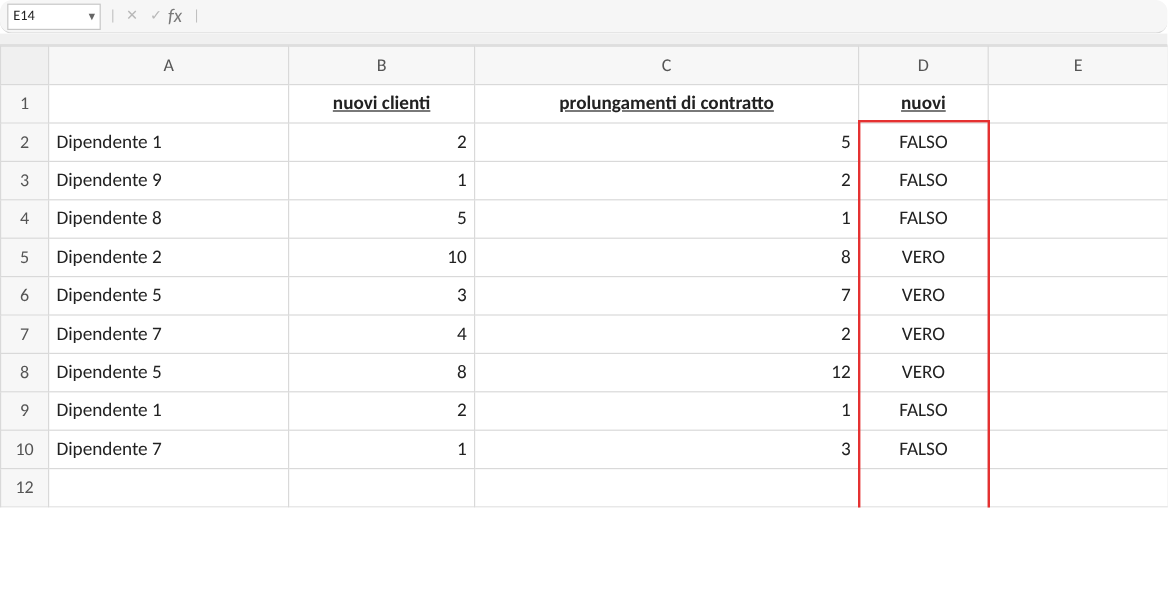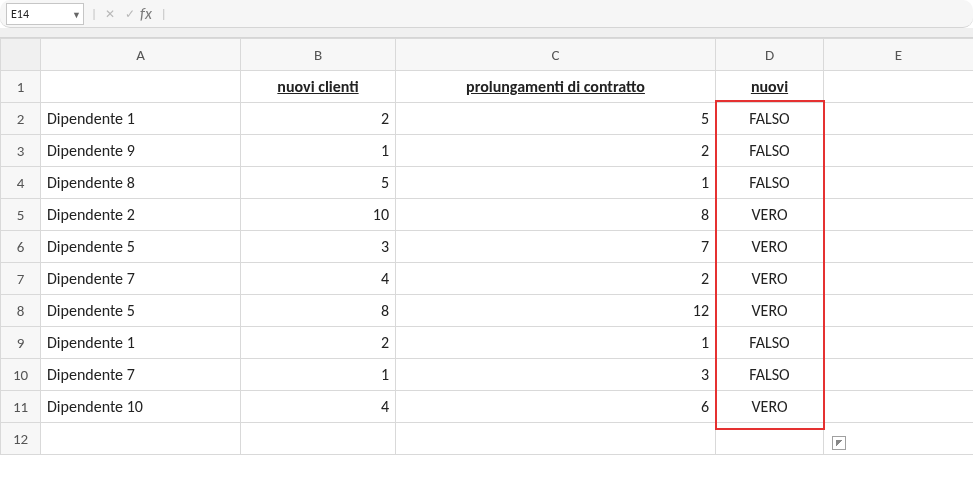--- a/index.html
+++ b/index.html
@@ -245,28 +245,20 @@
     <td></td>
   </tr>
   <tr>
     <th class="row-head">10</th>
     <td class="cell-left">Dipendente 7</td>
     <td class="cell-right">1</td>
     <td class="cell-right">3</td>
     <td class="cell-center">FALSO</td>
     <td></td>
   </tr>
-  <tr>
-    <th class="row-head">11</th>
-    <td class="cell-left">Dipendente 10</td>
-    <td class="cell-right">4</td>
-    <td class="cell-right">6</td>
-    <td class="cell-center">VERO</td>
-    <td></td>
-  </tr>
 
   <tr>
     <th class="row-head">12</th>
     <td></td>
     <td></td>
     <td></td>
     <td></td>
     <td></td>
   </tr>
 </tbody>

